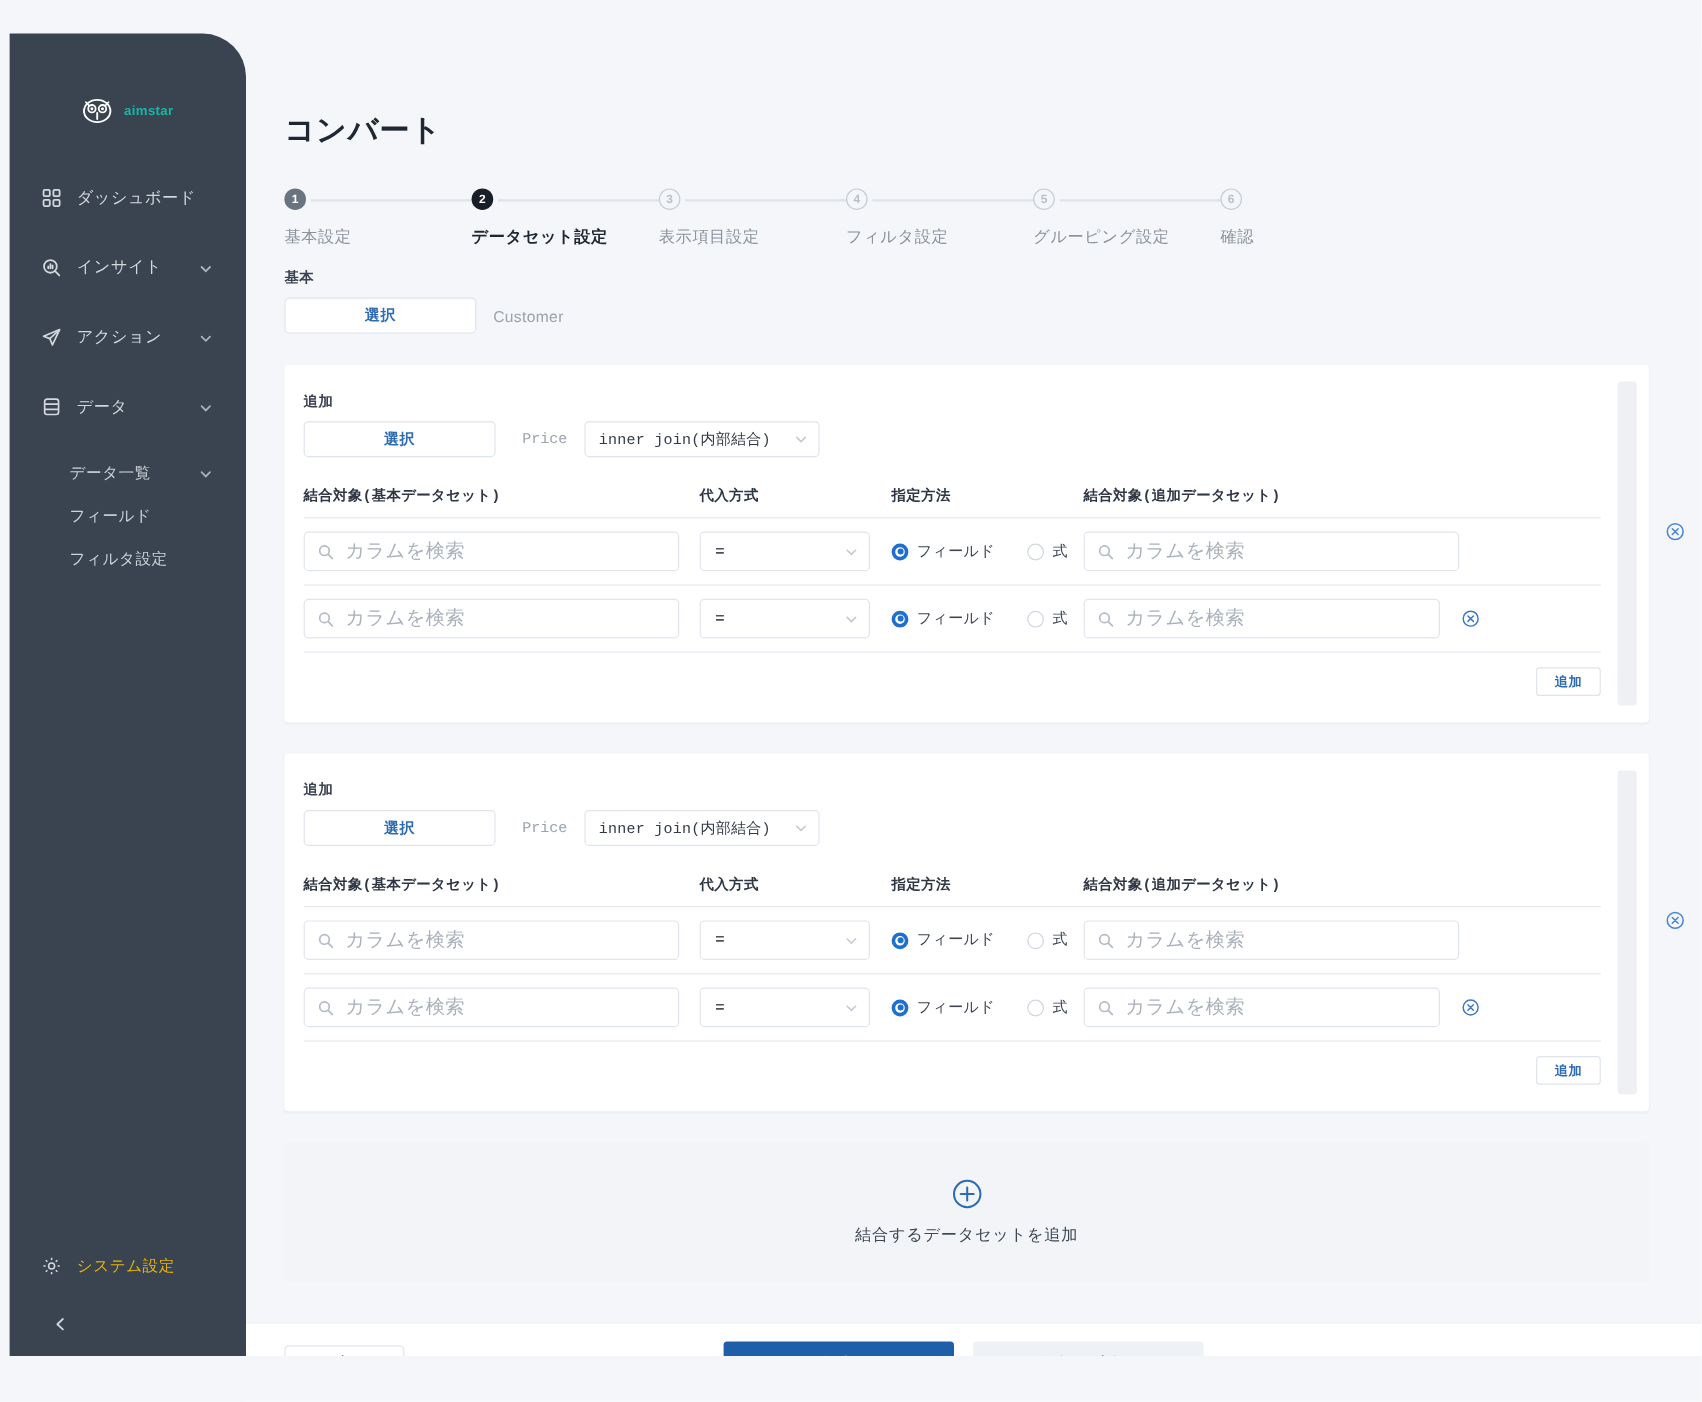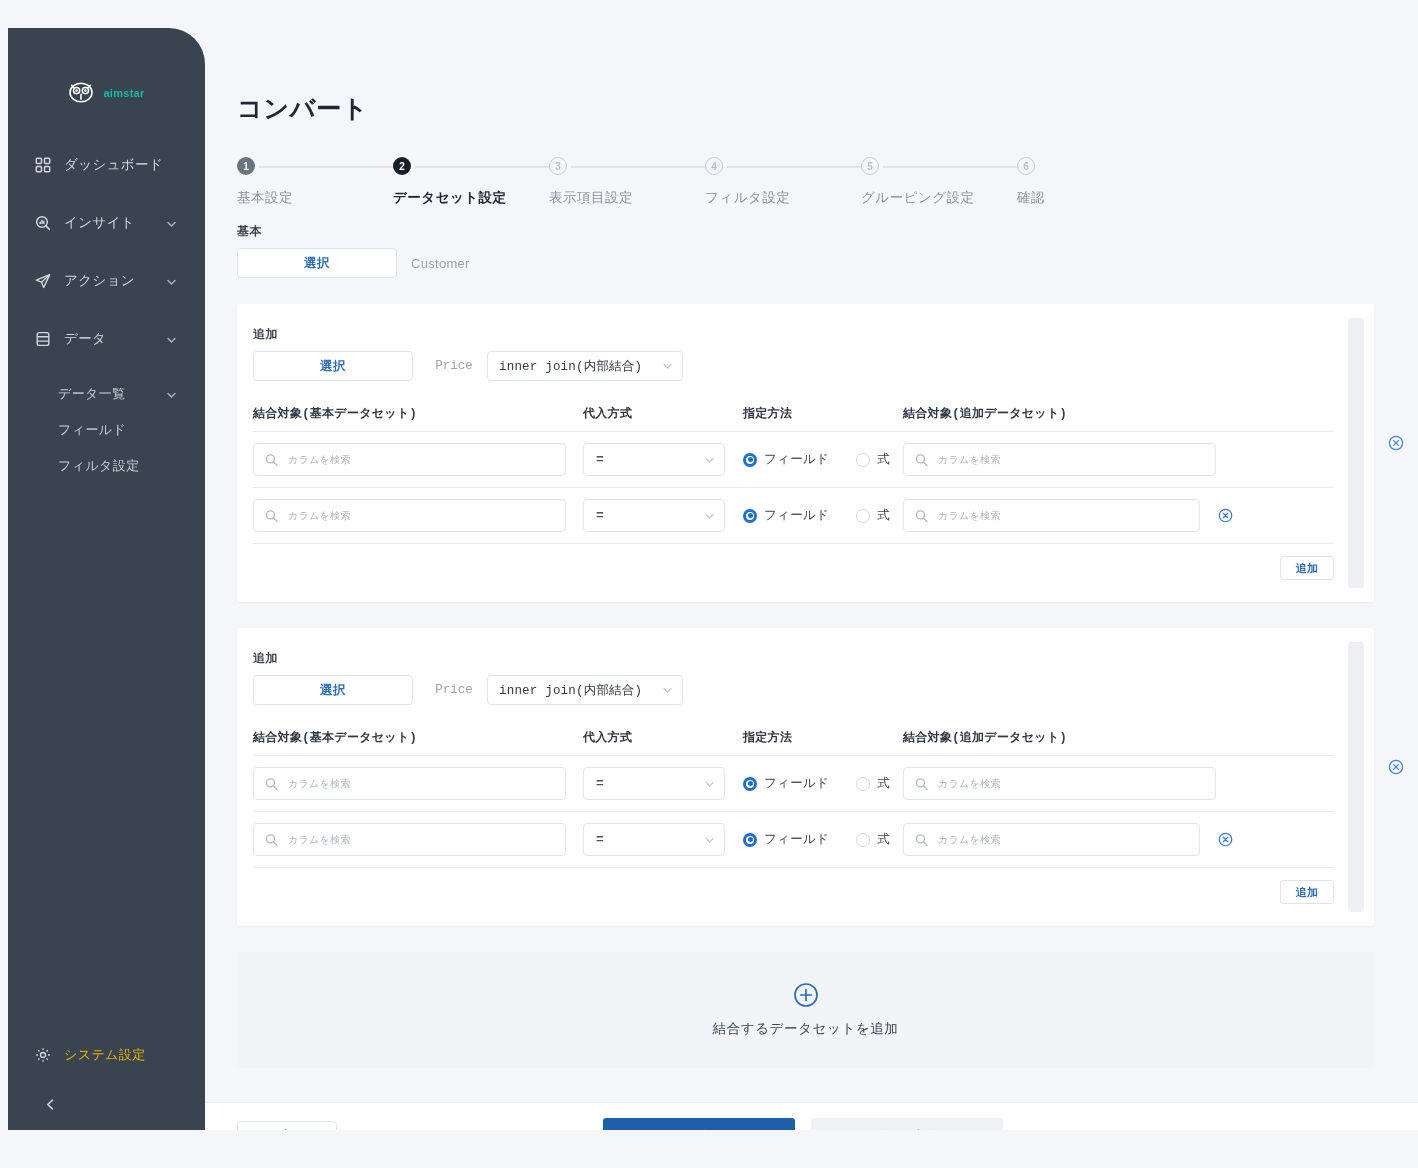--- a/index.html
+++ b/index.html
@@ -202,21 +202,21 @@
     display: flex; align-items: center;
     height: 56px;
     border-bottom: 1px solid #e6e9ef;
   }
   .search-input {
     position: relative;
     width: 313px; height: 33px;
     background: #ffffff; border: 1px solid #e0e5ed; border-radius: 4px;
     display: flex; align-items: center;
     padding-left: 34px;
-    font-size: 10px; color: #aab1bb; letter-spacing: .3px;
+    font-size: 16px; color: #aab1bb; letter-spacing: .3px;
     cursor: text;
   }
   .search-input .sicon { position: absolute; left: 11px; top: 50%; transform: translateY(-50%); width: 13px; height: 13px; }
   .op-box {
     position: relative;
     width: 142px; height: 33px;
     background: #ffffff; border: 1px solid #e0e5ed; border-radius: 4px;
     display: flex; align-items: center;
     padding: 0 24px 0 12px;
     font-size: 13px; color: #4a525e; font-weight: bold;

